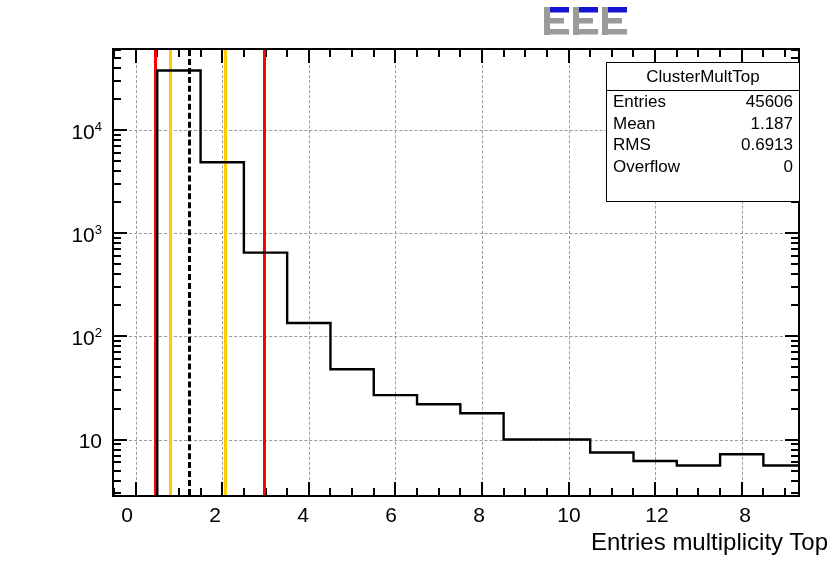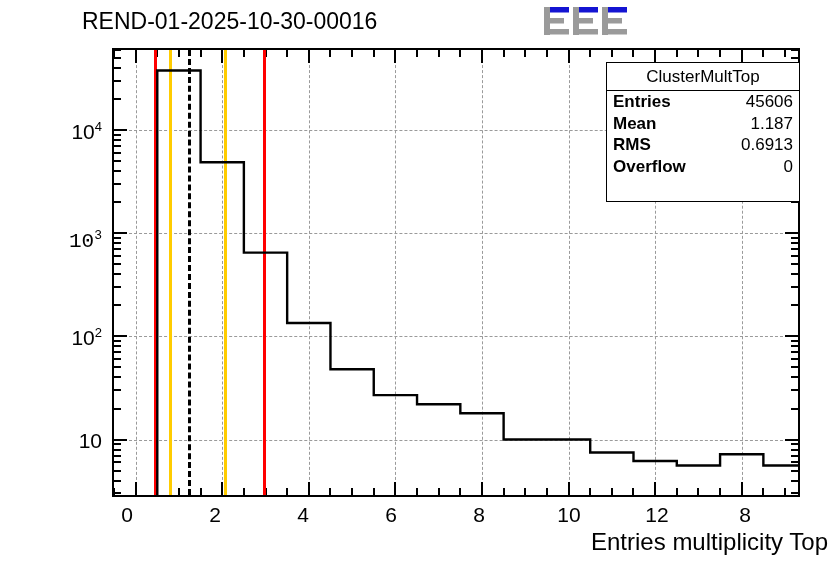--- a/index.html
+++ b/index.html
@@ -56,31 +56,30 @@
   .vline{position:absolute; top:0; height:100%; width:3px;}
 
   
   .stats{
     position:absolute; left:606px; top:62px; width:194px; height:140px;
     background:#fff; border:1px solid #000; box-sizing:border-box;
     font-size:17px; color:#000;
   }
   .stats-title{text-align:center; padding-top:3px; padding-bottom:2px; border-bottom:1px solid #000; height:22px; line-height:22px;}
   .stats-row{display:flex; justify-content:space-between; padding:0 6px; height:21.5px; line-height:21.5px;}
-  .stats-row .k{text-align:right;font-weight:bold;}
+  .stats-row .k{text-align:right;}
   .stats-row .v{text-align:right;}
 
   svg{display:block;}
 </style>
 </head>
 <body>
 
 <div id="root">
 
-  <div class="title">REND-01-2025-10-30-00016</div>
 
   <div class="logo">
     <div class="logo-mark">
       <svg width="86" height="32" viewBox="0 0 86 32">
         <g>
           <rect x="1" y="2" width="25" height="5.5" fill="#1414d2"></rect>
           <rect x="1" y="2" width="6" height="28" fill="#9a9a9a"></rect>
           <rect x="1" y="13" width="20" height="5.5" fill="#9a9a9a"></rect>
           <rect x="1" y="24" width="25" height="5.5" fill="#9a9a9a"></rect>
           <rect x="30" y="2" width="25" height="5.5" fill="#1414d2"></rect>
@@ -91,21 +90,21 @@
           <rect x="59" y="2" width="6" height="28" fill="#9a9a9a"></rect>
           <rect x="59" y="13" width="20" height="5.5" fill="#9a9a9a"></rect>
           <rect x="59" y="24" width="25" height="5.5" fill="#9a9a9a"></rect>
         </g>
       </svg>
     </div>
   </div>
 
   <div class="ylab" style="left:40px; top:429px; width:62px;">10</div>
   <div class="ylab" style="left:32px; top:325px; width:70px;">10<sup>2</sup></div>
-  <div class="ylab" style="left:32px; top:228px; width:70px;font-family:Liberation Mono, monospace;">10<sup>3</sup></div>
+  <div class="ylab" style="left:32px; top:222px; width:70px;">10<sup>3</sup></div>
   <div class="ylab" style="left:32px; top:119px; width:70px;">10<sup>4</sup></div>
 
   <div class="xlab" style="left:109px; top:503px; width:36px;">0</div>
   <div class="xlab" style="left:197px; top:503px; width:36px;">2</div>
   <div class="xlab" style="left:285px; top:503px; width:36px;">4</div>
   <div class="xlab" style="left:373px; top:503px; width:36px;">6</div>
   <div class="xlab" style="left:461px; top:503px; width:36px;">8</div>
   <div class="xlab" style="left:546px; top:503px; width:46px;">10</div>
   <div class="xlab" style="left:634px; top:503px; width:46px;">12</div>
   <div class="xlab" style="left:722px; top:503px; width:46px;">8</div>

